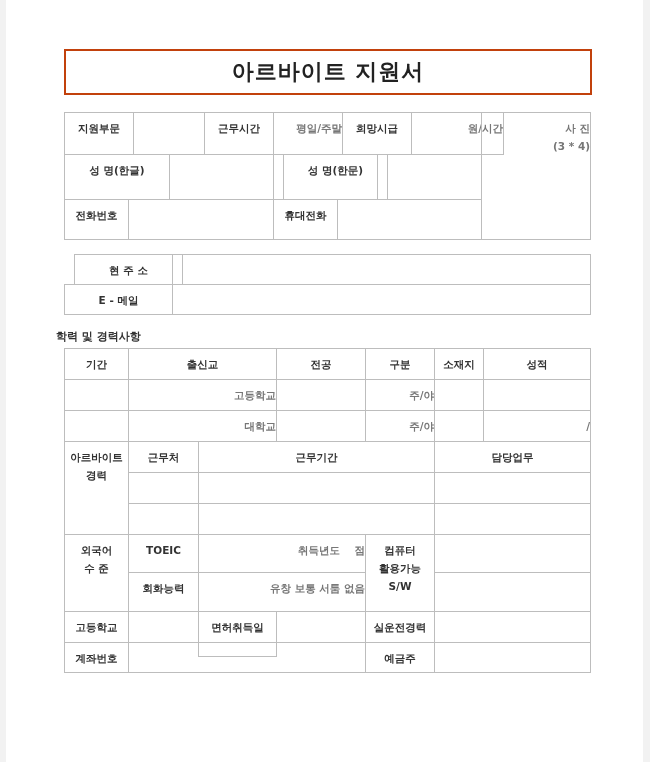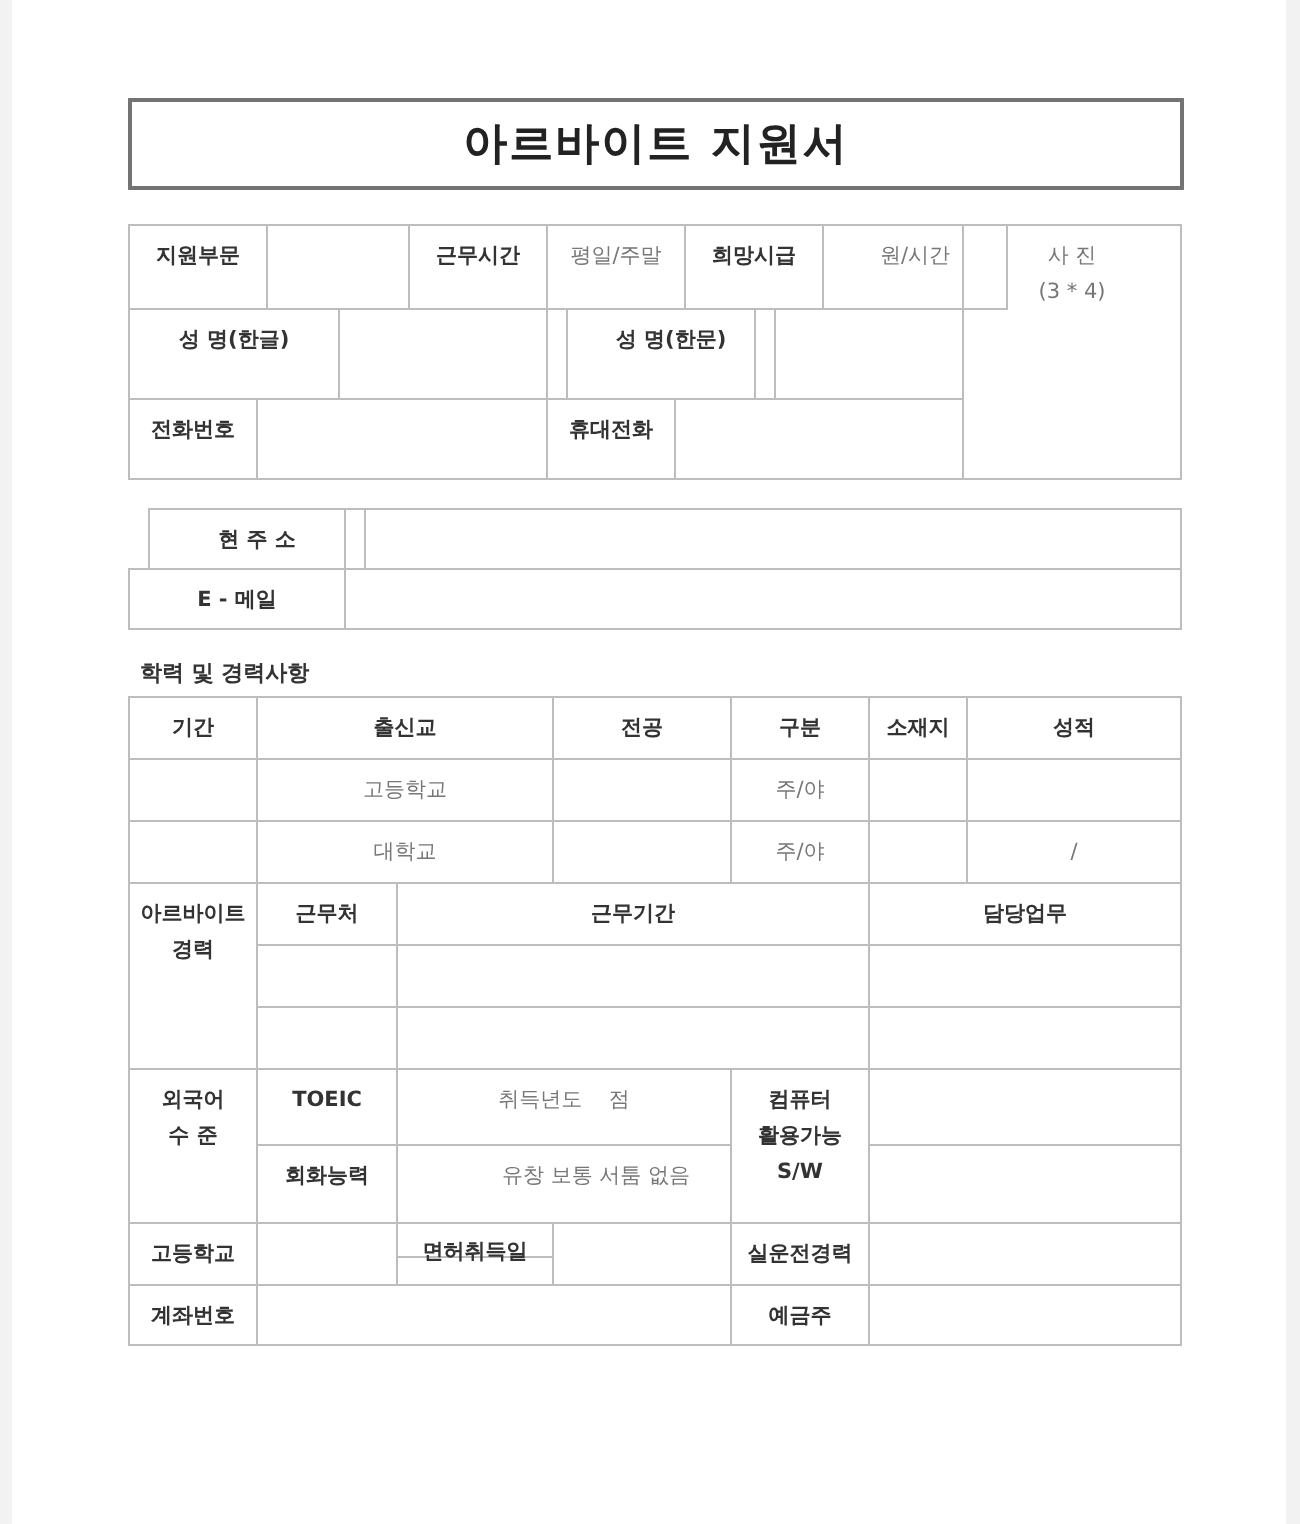--- a/index.html
+++ b/index.html
@@ -6,34 +6,34 @@
     body {
       width: 650px; height: 762px; position: relative; overflow: hidden;
       background: #ffffff;
       font-family: "DejaVu Sans", "Liberation Sans", sans-serif;
       color: #333333;
     }
     .edge-left { position: absolute; left: 0; top: 0; width: 6px; height: 762px; background: #f2f2f2; }
     .edge-right { position: absolute; right: 0; top: 0; width: 7px; height: 762px; background: #f2f2f2; }
     .title-box {
       position: absolute; left: 64px; top: 49px; width: 524px; height: 42px;
-      border: 2px solid #737373;
+      border: 2px solid #c2410c;
       display: flex; align-items: center; justify-content: center;
       font-size: 22px; font-weight: bold; color: #222; letter-spacing: 1px;
     }
     .cell {
       position: absolute; box-sizing: border-box;
       border: 1px solid #bdbdbd;
       font-size: 10.5px; text-align: center; padding-top: 6px;
       line-height: 19px;
     }
     .cell.b { font-weight: bold; color: #333; }
-    .cell.l { color: #777; font-weight: normal; }
+    .cell.l { color: #777; font-weight: bold; text-align: right; }
     .section-title {
-      position: absolute; left: 70px; top: 329px;
+      position: absolute; left: 56px; top: 329px;
       font-size: 11px; font-weight: bold; color: #333;
     }
   </style>
 </head>
 <body>
 
 <div class="edge-left"></div>
 <div class="edge-right"></div>
 
 <div class="title-box">아르바이트 지원서</div>
@@ -120,21 +120,21 @@
   <div class="cell b" style="left:365px;top:534px;width:70px;height:78px;line-height:18px;">
     <div>컴퓨터</div>
     <div>활용가능</div>
     <div>S/W</div>
   </div>
   <div class="cell" style="left:434px;top:534px;width:157px;height:39px;"></div>
   <div class="cell" style="left:434px;top:572px;width:157px;height:40px;"></div>
 
   <div class="cell b" style="left:64px;top:611px;width:65px;height:32px;">고등학교</div>
   <div class="cell" style="left:128px;top:611px;width:71px;height:32px;"></div>
-  <div class="cell b" style="left:198px;top:611px;width:79px;height:18px;font-family:Liberation Mono, monospace;">면허취득일</div>
+  <div class="cell b" style="left:198px;top:611px;width:79px;height:46px;">면허취득일</div>
   <div class="cell" style="left:276px;top:611px;width:90px;height:32px;"></div>
   <div class="cell b" style="left:365px;top:611px;width:70px;height:32px;">실운전경력</div>
   <div class="cell" style="left:434px;top:611px;width:157px;height:32px;"></div>
 
   <div class="cell b" style="left:64px;top:642px;width:65px;height:31px;">계좌번호</div>
   <div class="cell" style="left:128px;top:642px;width:238px;height:31px;"></div>
   <div class="cell b" style="left:365px;top:642px;width:70px;height:31px;">예금주</div>
   <div class="cell" style="left:434px;top:642px;width:157px;height:31px;"></div>
 </div>
 

